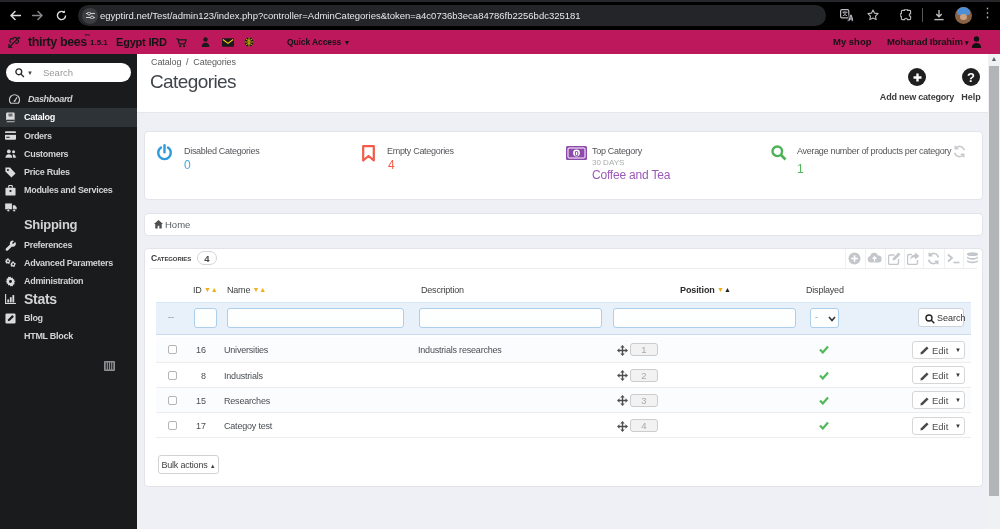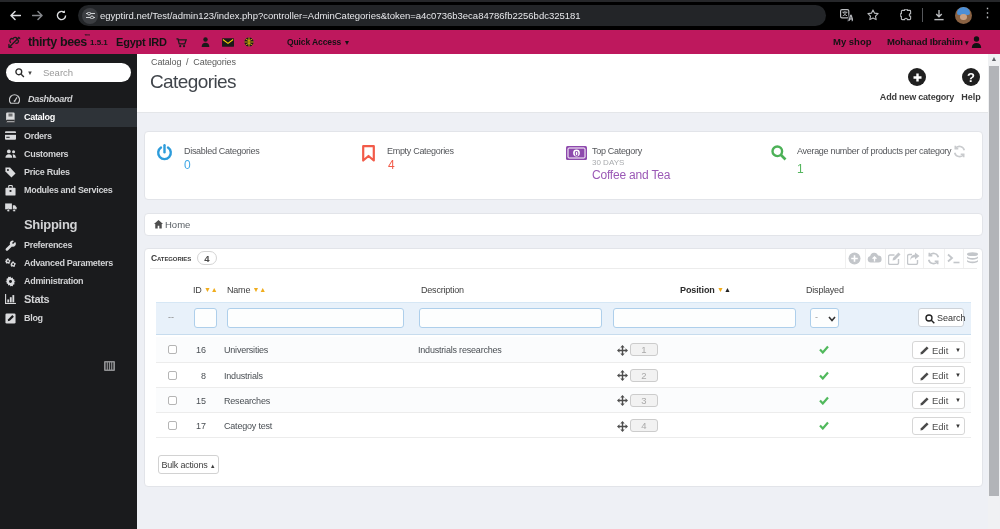--- a/index.html
+++ b/index.html
@@ -197,30 +197,33 @@
 <div class="abs" style="left:0;top:236.4px;width:137px;height:18.2px;">
       <div class="abs" style="left:5px;top:4px">
         <svg width="11" height="10" viewBox="0 0 12 11">
           <rect x="0" y="0" width="1.2" height="11" fill="#dadbdd"></rect>
           <rect x="0" y="9.8" width="12" height="1.2" fill="#dadbdd"></rect>
           <rect x="2.5" y="6" width="2" height="3.2" fill="#dadbdd"></rect>
           <rect x="5.3" y="3.5" width="2" height="5.7" fill="#dadbdd"></rect>
           <rect x="8.1" y="1.2" width="2" height="8" fill="#dadbdd"></rect>
         </svg>
       </div>
-      <div class="abs" style="left:24px;top:0;height:18.2px;line-height:18.2px;color:#d2d3d5;font-size:11px;font-weight:bold;letter-spacing:-0.3px">Stats</div>
+      <div class="abs" style="left:24px;top:0;height:18.2px;line-height:18.2px;color:#d2d3d5;font-size:14px;font-weight:bold;letter-spacing:-0.3px">Stats</div>
     </div>
 <div class="abs" style="left:0;top:254.6px;width:137px;height:18.2px;">
       <div class="abs" style="left:5px;top:4px">
         <svg width="11" height="11" viewBox="0 0 12 12">
           <rect x="0.5" y="0.5" width="11" height="11" rx="1.5" fill="#dadbdd"></rect>
           <path d="M3 9 3.5 6.8 8 2.3 9.7 4 5.2 8.5z" fill="#1a1b1d"></path>
         </svg>
       </div>
       <div class="abs" style="left:24px;top:0;height:18.2px;line-height:18.2px;color:#d2d3d5;font-size:9px;font-weight:bold;letter-spacing:-0.3px">Blog</div>
+    </div>
+<div class="abs" style="left:0;top:272.8px;width:137px;height:18.2px;">
+      <div class="abs" style="left:24px;top:0;height:18.2px;line-height:18.2px;color:#d2d3d5;font-size:9px;font-weight:bold;letter-spacing:-0.3px">HTML Block</div>
     </div>
  <svg class="abs" style="left:104px;top:307px" width="11" height="10" viewBox="0 0 11 10">
       <rect x="0" y="0" width="11" height="10" rx="1" fill="#8e8f91"></rect>
       <path d="M2.2 1.5v7M4.4 1.5v7M6.6 1.5v7M8.8 1.5v7" stroke="#1a1b1d" stroke-width="1"></path>
     </svg>
 </div>
 
 <div class="abs" style="left:137px;top:54px;width:863px;height:59px;background:#fff;border-bottom:1px solid #e4e6e9"></div>
 <div class="abs" style="left:151px;top:57px;color:#5b5b5b;font-size:9px;letter-spacing:-0.1px">Catalog&nbsp; /&nbsp; Categories</div>
 <div class="abs" style="left:150px;top:71px;color:#40454b;font-size:19px;letter-spacing:-0.6px">Categories</div>

